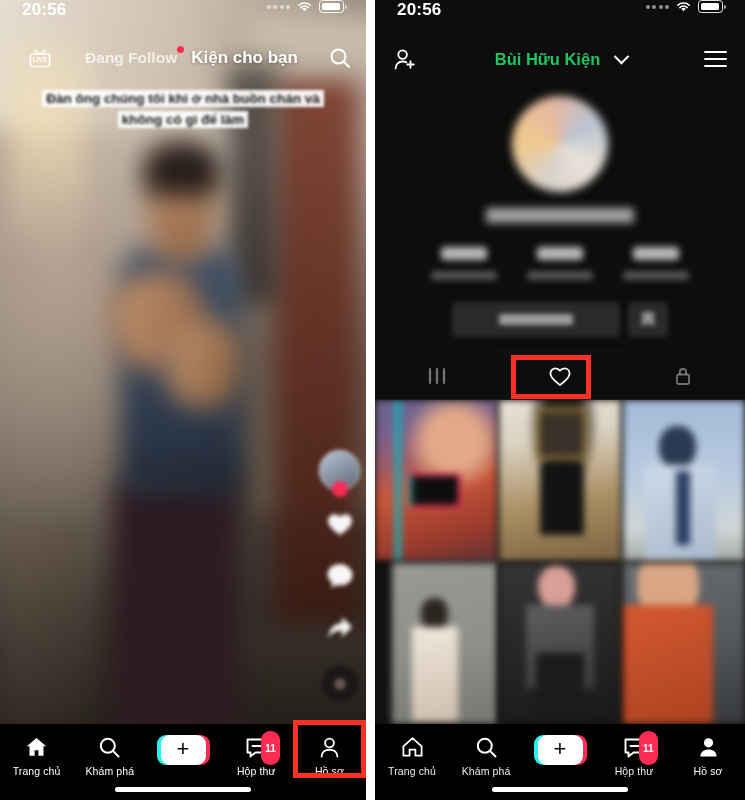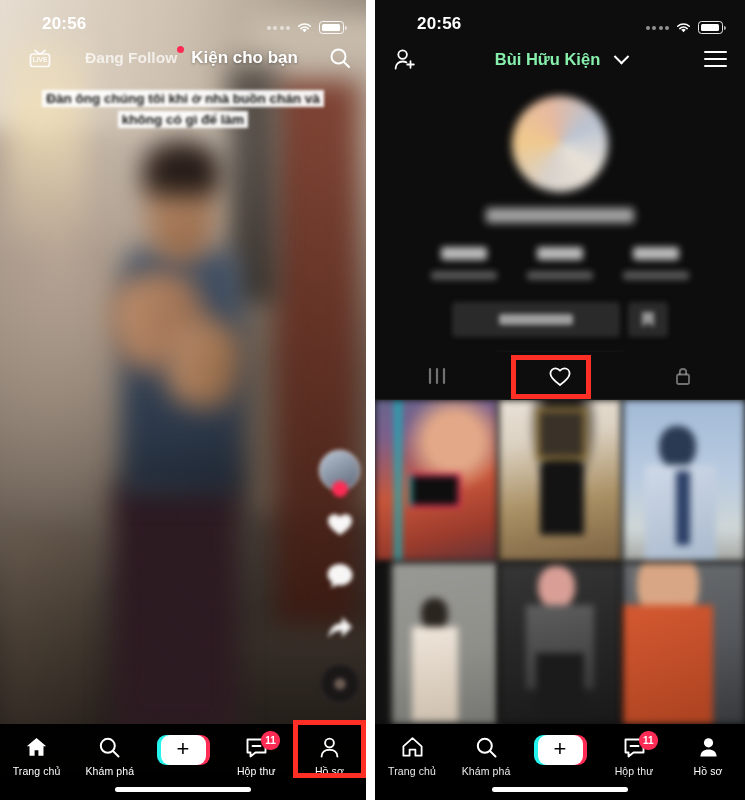--- a/index.html
+++ b/index.html
@@ -12,22 +12,22 @@
   .stage { position: relative; width: 745px; height: 800px; display: flex; background: #fff; }
 
   .phone { position: relative; width: 368px; height: 800px; overflow: hidden; background: #000; }
   .phone.left { width: 366px; }
   .gap { width: 9px; height: 800px; background: #ffffff; }
   .phone.right { width: 370px; }
 
   
   .statusbar {
     position: absolute; top: 0; left: 0; right: 0; height: 34px;
-    display: flex; align-items: flex-end; justify-content: space-between;
-    padding: 0 22px; z-index: 40; color: #fff; margin-left: 20px;
+    display: flex; align-items: flex-start; justify-content: space-between;
+    padding: 0 22px; z-index: 40; color: #fff;
   }
   .status-time { font-size: 17px; font-weight: 700; letter-spacing: .2px; }
   .status-right { display: flex; align-items: center; gap: 6px; }
   .sig-dots { display: flex; gap: 2.5px; align-items: flex-end; }
   .sig-dots i { display: block; width: 4px; height: 4px; border-radius: 50%; background: rgba(255,255,255,.55); }
   .wifi { width: 17px; height: 13px; position: relative; }
   .batt {
     width: 25px; height: 12.5px; border: 1.6px solid rgba(255,255,255,.9);
     border-radius: 3.5px; position: relative; padding: 1.5px;
   }
@@ -145,36 +145,36 @@
     width: 45px; height: 30px; border-radius: 9px; position: relative;
     background: #fff; display: flex; align-items: center; justify-content: center;
   }
   .create-btn::before, .create-btn::after {
     content: ""; position: absolute; top: 0; width: 45px; height: 30px; border-radius: 9px; z-index: -1;
   }
   .create-btn::before { left: -4px; background: #25f4ee; }
   .create-btn::after { left: 4px; background: #fe2c55; }
   .create-plus { font-size: 22px; line-height: 1; color: #000; font-weight: 400; margin-top: -2px; }
   .badge {
-    position: absolute; top: -4px; right: -11px; min-width: 18px; height: 19px;
+    position: absolute; top: -4px; right: -11px; min-width: 18px; height: 34px;
     border-radius: 9px; background: #fe2c55; color: #fff; font-size: 10px; font-weight: 700;
     display: flex; align-items: center; justify-content: center; padding: 0 4px;
   }
   .home-indicator {
     position: absolute; bottom: 8px; left: 50%; transform: translateX(-50%);
     width: 136px; height: 5px; border-radius: 3px; background: #fff; z-index: 45;
   }
 
   
   .profile { position: absolute; inset: 0; background: #0d0d0d; }
   .prof-header {
     position: absolute; top: 38px; left: 0; right: 0; height: 42px; z-index: 30;
     display: flex; align-items: center; justify-content: space-between; padding: 0 18px;
   }
-  .prof-title { display: flex; align-items: center; gap: 16px; font-size: 16.5px; font-weight: 700; color: #86efac; }
+  .prof-title { display: flex; align-items: center; gap: 16px; font-size: 16.5px; font-weight: 700; color: #22c55e; }
   .chev { width: 11px; height: 11px; border-right: 2px solid #fff; border-bottom: 2px solid #fff;
           transform: rotate(45deg) translate(-2px,-2px); }
   .burger { width: 23px; display: flex; flex-direction: column; gap: 5px; }
   .burger i { display: block; height: 2px; background: #fff; border-radius: 1px; }
   .adduser { width: 25px; height: 25px; color: #fff; }
 
   .prof-body { position: absolute; top: 88px; left: 0; right: 0; text-align: center; }
   .avatar {
     width: 96px; height: 96px; border-radius: 50%; margin: 8px auto 0;
     background: conic-gradient(from 200deg at 50% 50%, #d8d2cc, #f0c98c, #e6b9a0, #b9c3d2, #e9e2d8, #d8d2cc);

